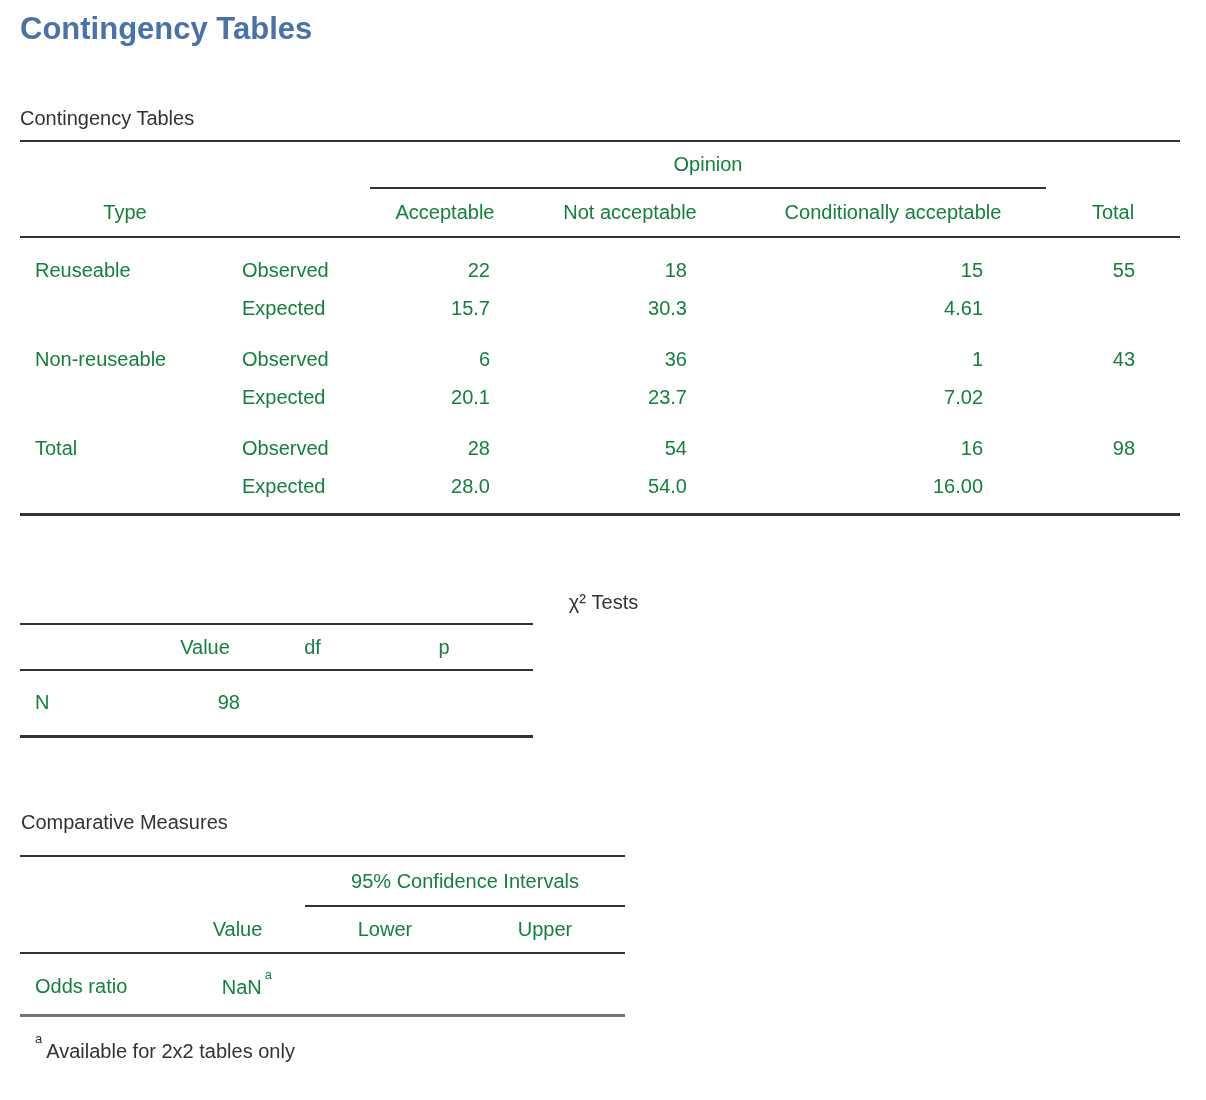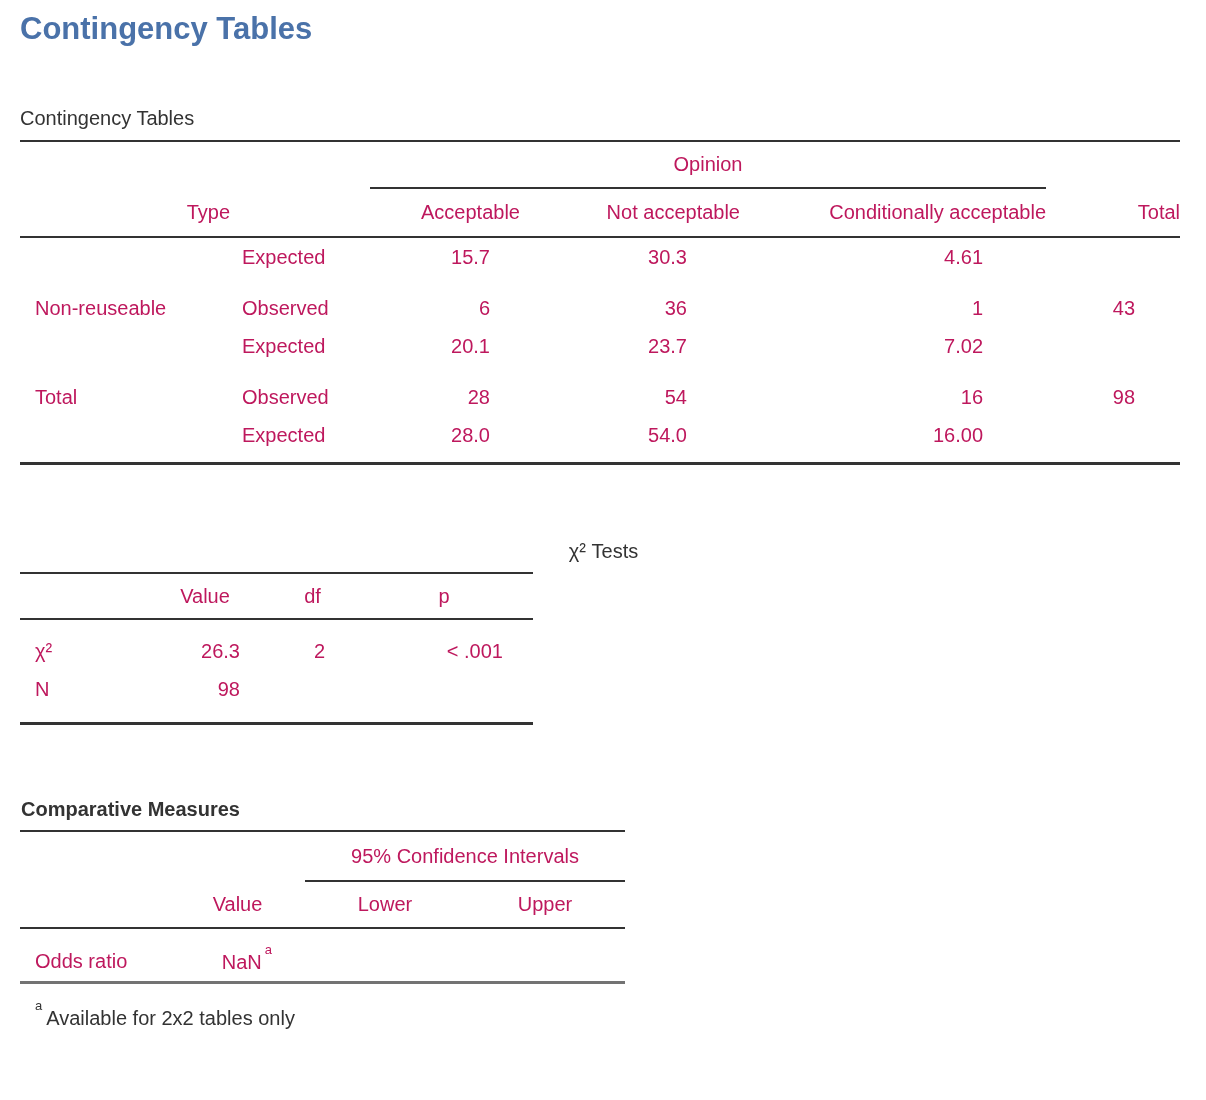--- a/index.html
+++ b/index.html
@@ -20,46 +20,46 @@
   }
 
   .tbl-caption {
     font-size: 20px;
     line-height: 26px;
     font-weight: 400;
     color: #333333;
   }
   .caption-1 { margin: 57px 0 9px 0; }
   .caption-2 { margin: 73px 0 8px 1px; text-align: center; }
-  .caption-3 { margin: 71px 0 8px 1px; font-weight: bold; }
+  .caption-3 { margin: 71px 0 20px 1px; }
 
   table {
     border-collapse: collapse;
     table-layout: fixed;
     font-size: 20px;
-    color: #be185d;
+    color: #15803d;
   }
   th, td {
     font-weight: 400;
     padding: 0;
     vertical-align: middle;
     white-space: nowrap;
     overflow: hidden;
   }
 
   
   .tbl-contingency {
     width: 1160px;
     border-top: 2px solid #333333;
     border-bottom: 3px solid #333333;
   }
   .tbl-contingency thead tr.spanner-row th { height: 45px; text-align: center; }
   .tbl-contingency thead tr.spanner-row th.spanner { border-bottom: 2px solid #333333; }
   .tbl-contingency thead tr.cols-row th {
-    height: 47px; text-align: right;
+    height: 47px; text-align: center;
     border-bottom: 2px solid #333333;
   }
   .tbl-contingency tbody td { height: 38px; }
   .tbl-contingency tbody tr.group-start td { padding-top: 13px; }
   .tbl-contingency tbody tr:last-child td { padding-bottom: 8px; }
   td.rowlabel  { text-align: left; padding-left: 15px; }
   td.statlabel { text-align: left; padding-left: 12px; }
   td.num { text-align: right; }
   .tbl-contingency td.c-acc  { padding-right: 30px; }
   .tbl-contingency td.c-nacc { padding-right: 53px; }
@@ -88,21 +88,21 @@
     width: 605px;
     border-top: 2px solid #333333;
     border-bottom: 3px solid #737373;
   }
   .tbl-comparative thead tr.spanner-row th { height: 48px; text-align: center; }
   .tbl-comparative thead tr.spanner-row th.spanner { border-bottom: 2px solid #333333; }
   .tbl-comparative thead tr.cols-row th {
     height: 45px; text-align: center;
     border-bottom: 2px solid #333333;
   }
-  .tbl-comparative tbody td { height: 38px; padding-top: 13px; padding-bottom: 1px; }
+  .tbl-comparative tbody td { height: 38px; padding-top: 13px; padding-bottom: 9px; }
   .tbl-comparative td.c-value { text-align: right; padding-right: 33px; }
 
   .sup {
     font-size: 13px;
     position: relative;
     top: -7px;
     margin-left: 3px;
   }
   .footnote {
     font-size: 20px;
@@ -138,20 +138,28 @@
       <tr class="cols-row">
         <th>Type</th>
         <th></th>
         <th>Acceptable</th>
         <th>Not acceptable</th>
         <th>Conditionally acceptable</th>
         <th>Total</th>
       </tr>
     </thead>
     <tbody>
+      <tr class="group-start">
+        <td class="rowlabel">Reuseable</td>
+        <td class="statlabel">Observed</td>
+        <td class="num c-acc">22</td>
+        <td class="num c-nacc">18</td>
+        <td class="num c-cond">15</td>
+        <td class="num c-tot">55</td>
+      </tr>
       <tr>
         <td class="rowlabel"></td>
         <td class="statlabel">Expected</td>
         <td class="num c-acc">15.7</td>
         <td class="num c-nacc">30.3</td>
         <td class="num c-cond">4.61</td>
         <td class="num c-tot"></td>
       </tr>
       <tr class="group-start">
         <td class="rowlabel">Non-reuseable</td>
@@ -199,26 +207,20 @@
     </colgroup>
     <thead>
       <tr class="cols-row">
         <th></th>
         <th>Value</th>
         <th>df</th>
         <th>p</th>
       </tr>
     </thead>
     <tbody>
-      <tr>
-        <td class="rowlabel">χ²</td>
-        <td class="c-value">26.3</td>
-        <td class="c-df">2</td>
-        <td class="c-p">&lt; .001</td>
-      </tr>
       <tr>
         <td class="rowlabel">N</td>
         <td class="c-value">98</td>
         <td class="c-df"></td>
         <td class="c-p"></td>
       </tr>
     </tbody>
   </table>
 
   <div class="tbl-caption caption-3">Comparative Measures</div>

